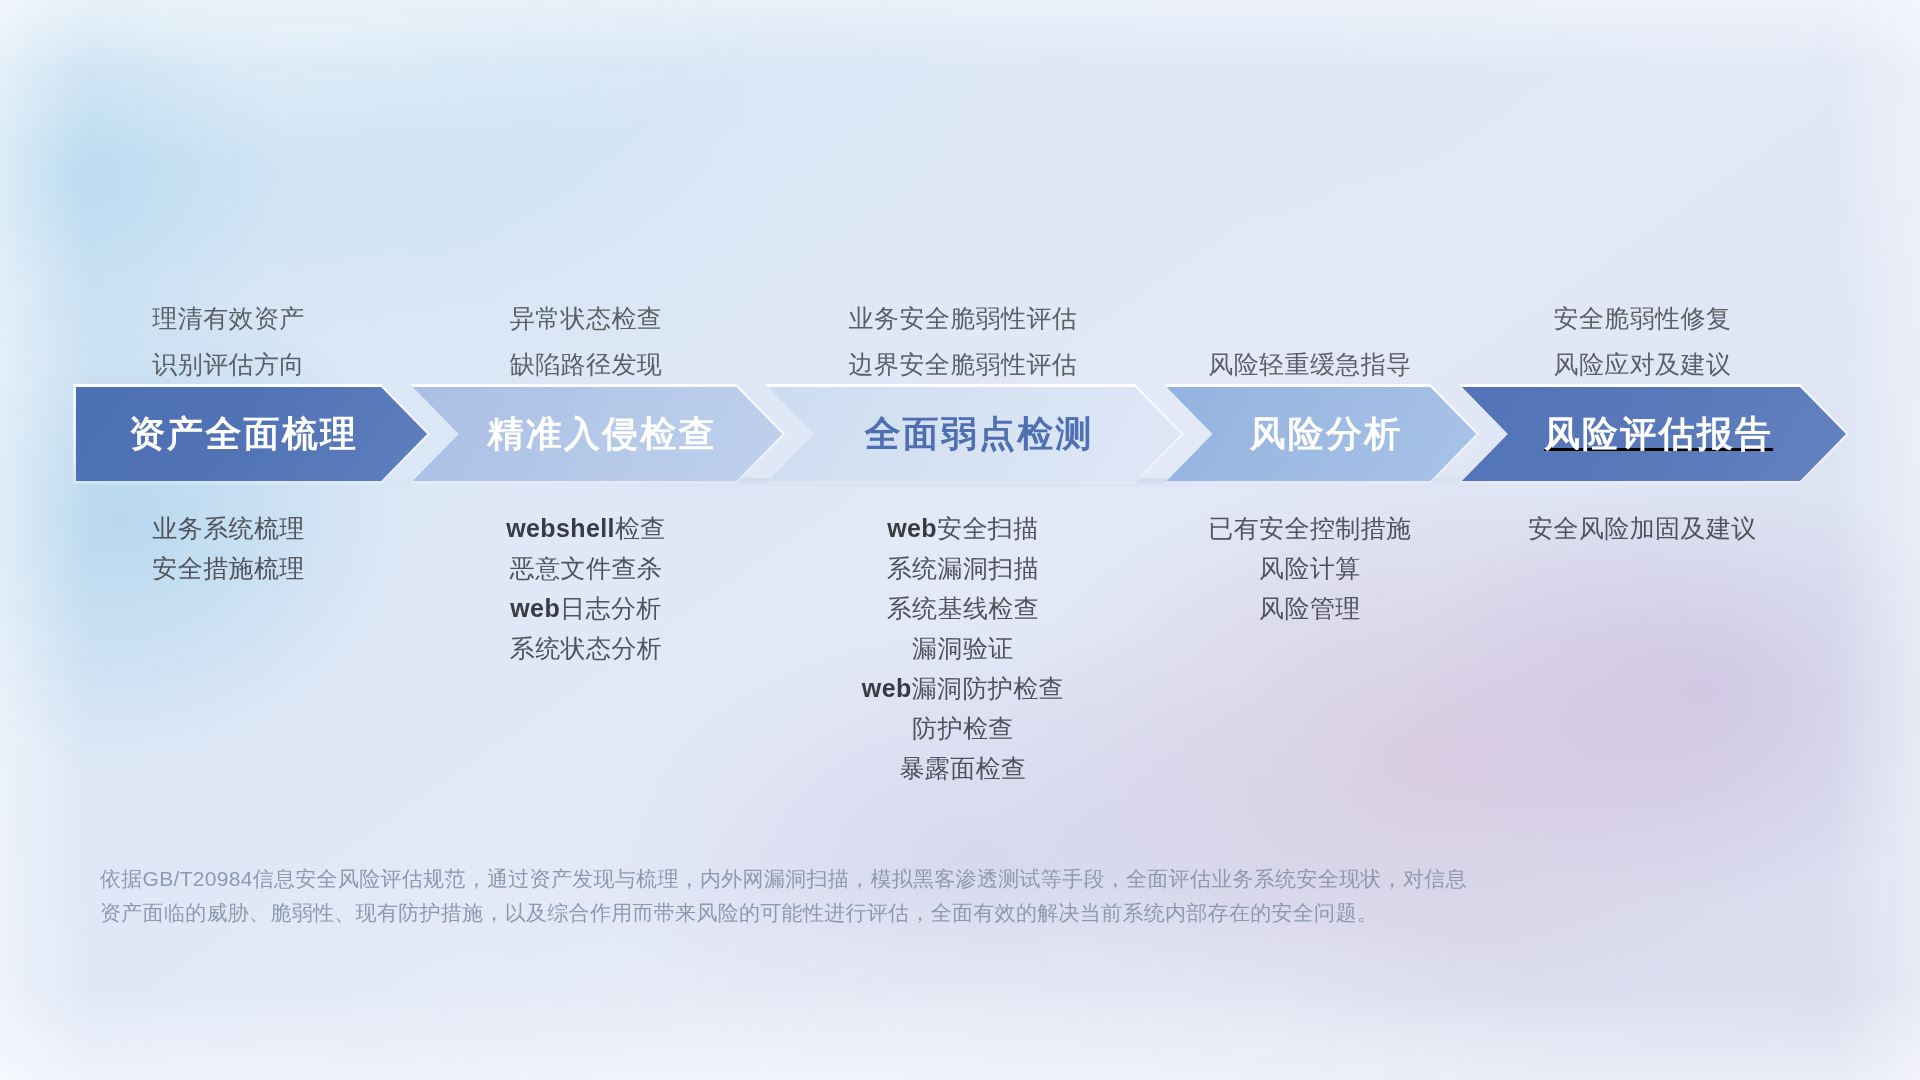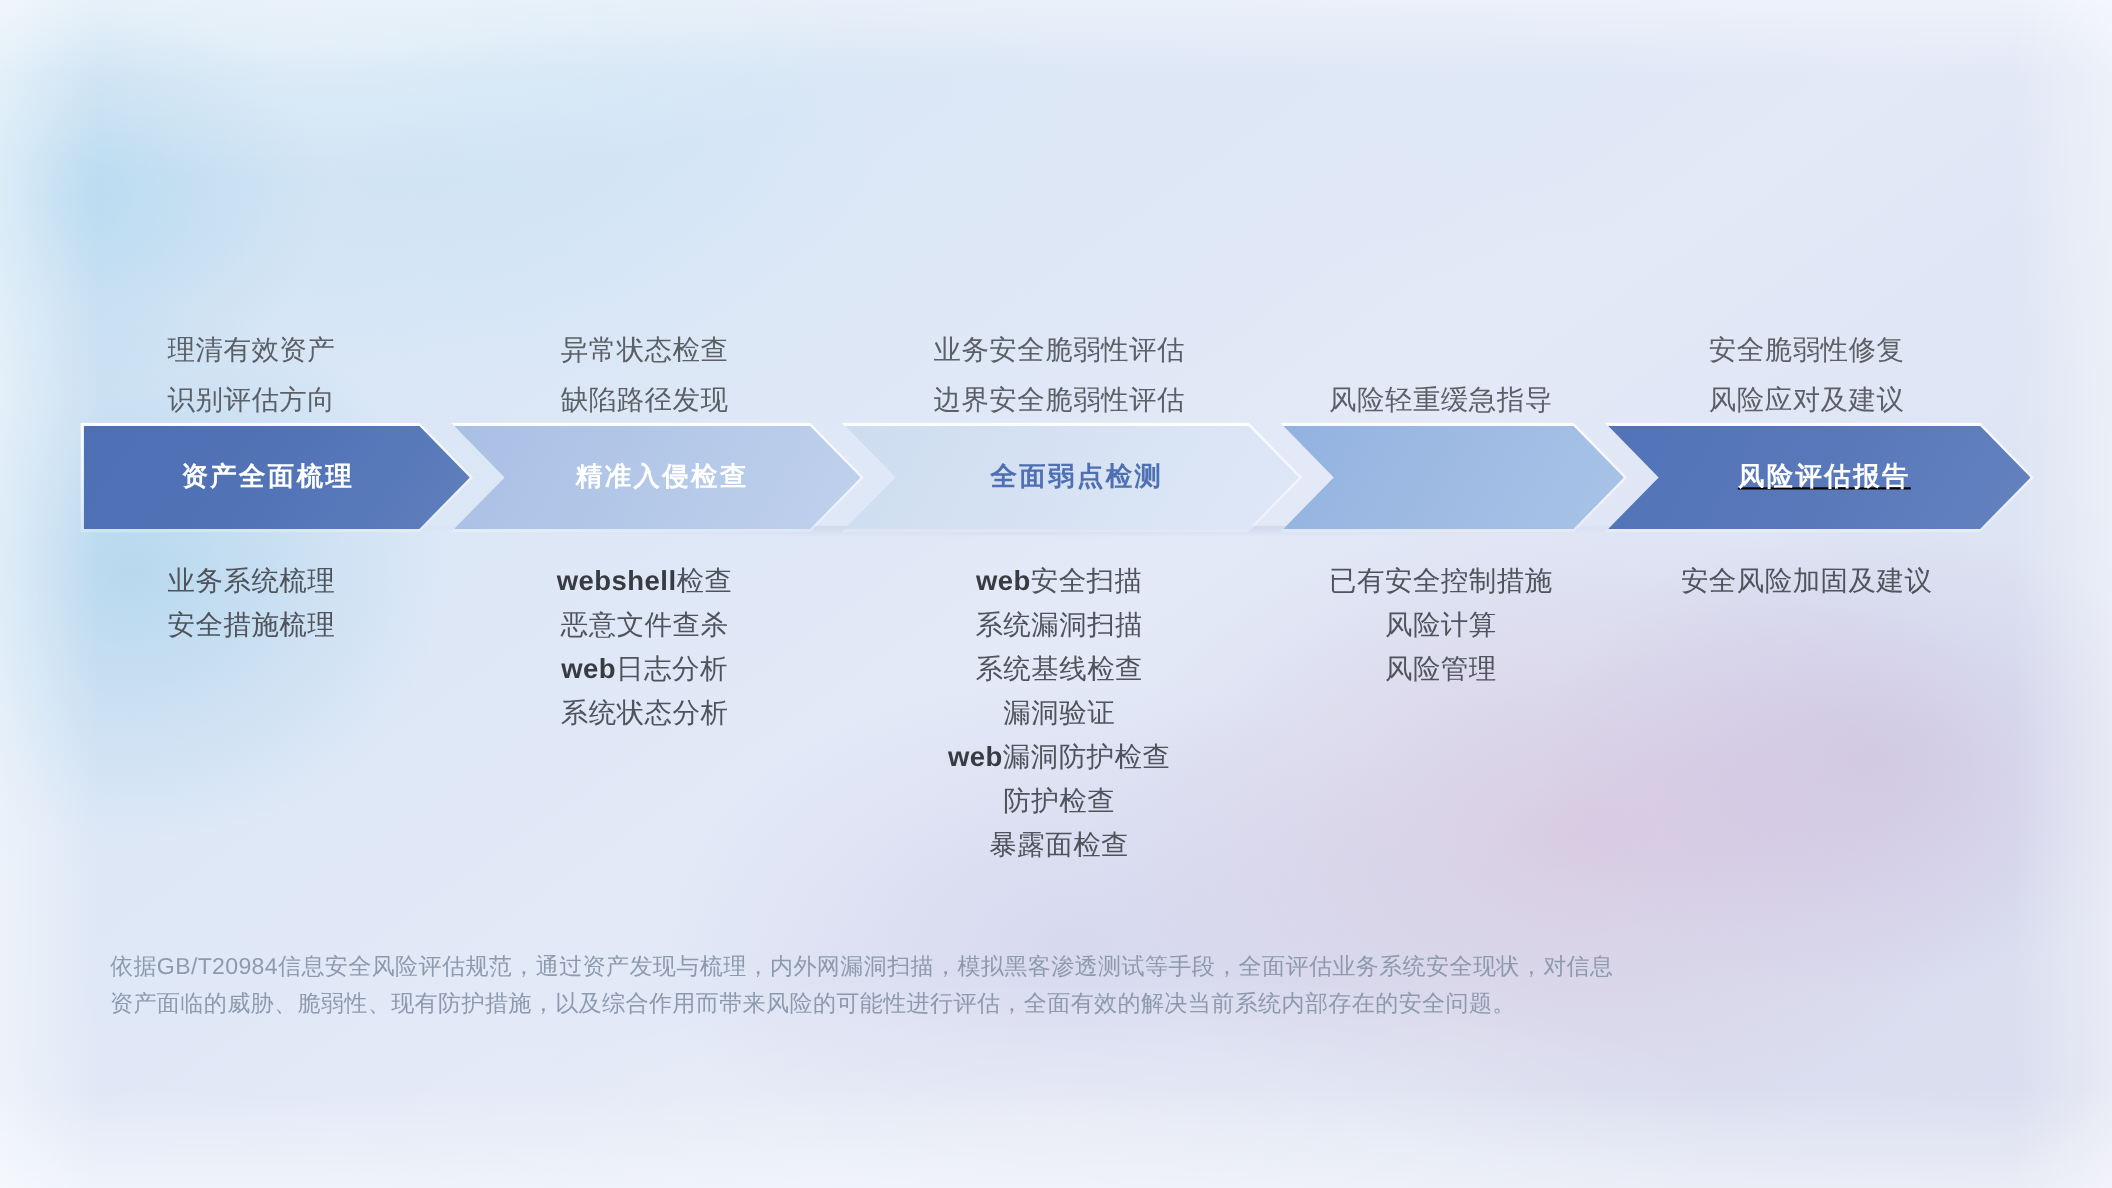--- a/index.html
+++ b/index.html
@@ -116,21 +116,21 @@
     top: 0;
     height: 94px;
     display: flex;
     align-items: center;
     box-sizing: border-box;
   }
   .chev .lbl {
     position: relative;
     width: 100%;
     text-align: center;
-    font-size: 24px;
+    font-size: 36px;
     font-weight: 700;
     letter-spacing: 2.2px;
     white-space: nowrap;
     line-height: 1;
   }
   
   .chev .body {
     position: absolute;
     left: 0; top: 0;
     width: 100%;
@@ -271,20 +271,21 @@
         <div class="lbl" style="padding-left: 25.3px; padding-right: 16.1px;">精准入侵检查</div>
       </div>
       <div class="chev chev3 notch" style="left: 691.89px; width: 413.069px; z-index: 13;">
         <div class="seam"></div>
         <div class="body"></div>
         <div class="lbl" style="padding-left: 25.3px; padding-right: 16.1px;">全面弱点检测</div>
       </div>
       <div class="chev chev4 notch" style="left: 1090.5px; width: 309.802px; z-index: 12;">
         <div class="seam"></div>
         <div class="body"></div>
+        <div class="lbl" style="padding-left: 25.3px; padding-right: 16.1px;">风险分析</div>
       </div>
       <div class="chev chev5 notch" style="left: 1385.85px; width: 384.154px; z-index: 11; text-decoration: underline;">
         <div class="seam"></div>
         <div class="body"></div>
         <div class="lbl" style="padding-left: 25.3px; padding-right: 16.1px;">风险评估报告</div>
       </div>
     </div>
 
   <div class="footer">
     <div class="fline">依据GB/T20984信息安全风险评估规范，通过资产发现与梳理，内外网漏洞扫描，模拟黑客渗透测试等手段，全面评估业务系统安全现状，对信息</div>

